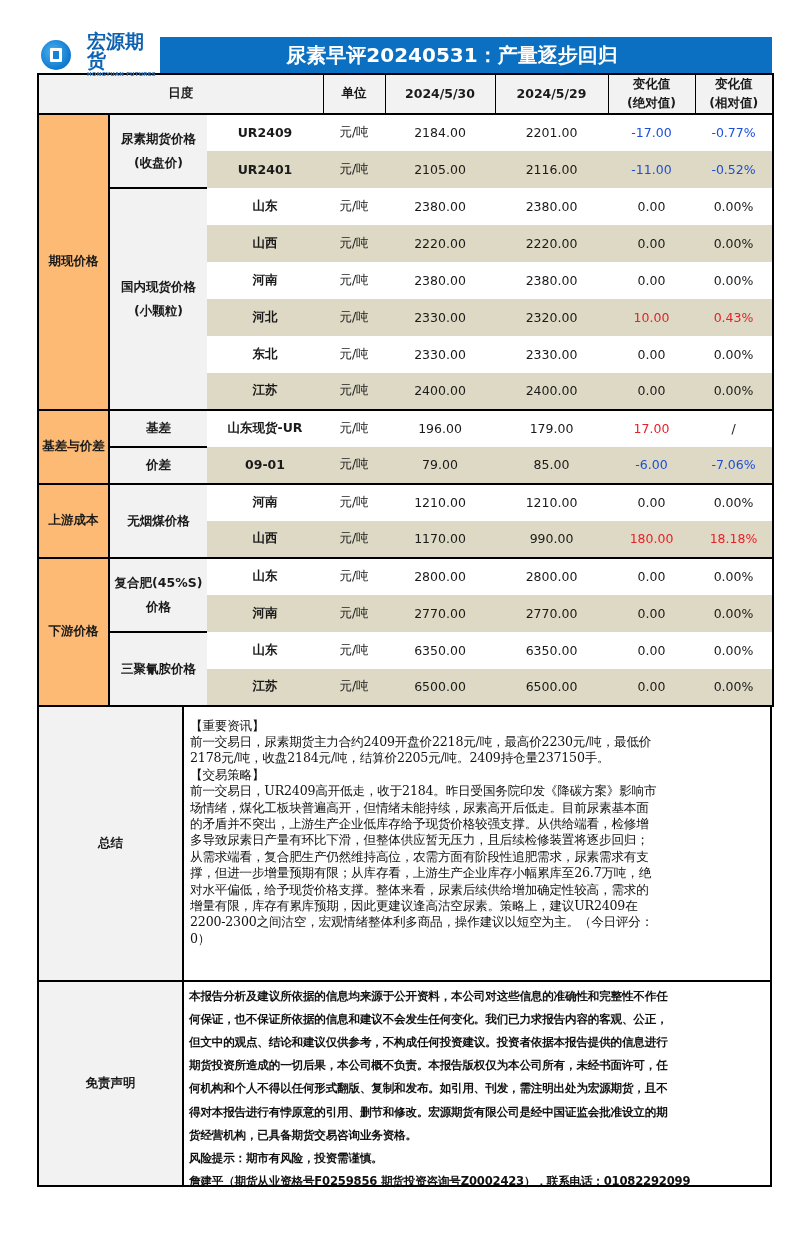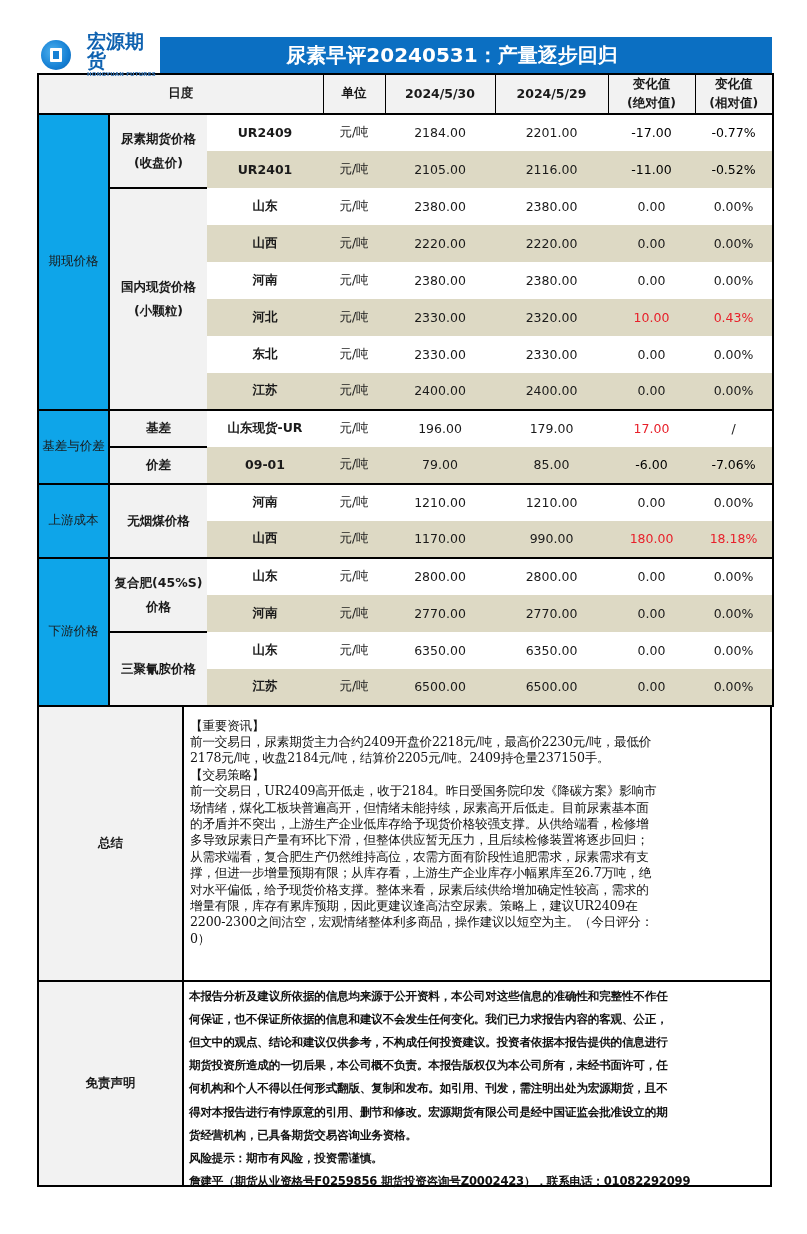--- a/index.html
+++ b/index.html
@@ -21,28 +21,28 @@
 
   
   table.grid { border-collapse: collapse; width: 735px; table-layout: fixed; }
   table.grid td { border: 0; text-align: center; vertical-align: middle; font-size: 12.5px; height: 37px; padding: 0; }
   .hdr td { background: #f2f2f2; font-weight: bold; font-size: 12.5px; height: 45px; border-top: 2px solid #000 !important; border-bottom: 2px solid #000 !important; }
   .hdr td.vline { border-left: 1px solid #000 !important; }
   .hdr td.first { border-left: 2px solid #000 !important; }
   .hdr td.last { border-right: 2px solid #000 !important; }
   .hdr .two { line-height: 1.5; }
 
-  td.cat { background: #0ea5e9; font-weight: normal; border-left: 2px solid #000 !important; border-right: 2px solid #000 !important; border-bottom: 2px solid #000 !important; }
+  td.cat { background: #fdba74; font-weight: bold; border-left: 2px solid #000 !important; border-right: 2px solid #000 !important; border-bottom: 2px solid #000 !important; }
   td.sub { background: #f2f2f2; font-weight: bold; border-right: 0; border-bottom: 2px solid #000 !important; line-height: 1.9; }
   tr.odd td.d { background: #ffffff; }
   tr.even td.d { background: #ddd9c4; }
   td.d.last { border-right: 2px solid #000 !important; }
   td.d.bold { font-weight: bold; }
   tr.blk-end td.d { border-bottom: 2px solid #000 !important; }
-  .neg { color: #000000; }
+  .neg { color: #1d4ed8; }
   .pos { color: #e8202a; }
 
   
   .textrow { display: flex; border-left: 2px solid #000; border-right: 2px solid #000; border-bottom: 2px solid #000; }
   .textrow .label { width: 145px; flex: none; background: #f2f2f2; border-right: 2px solid #000; display: flex; align-items: center; justify-content: center; font-weight: bold; font-size: 12.5px; }
   .textrow .body { flex: 1; background: #ffffff; }
   .summary { height: 275px; }
   .summary .body { padding: 11px 15px 0 6px; font-family: "DejaVu Serif", "Liberation Serif", serif; font-size: 12.6px; line-height: 16.4px; color: #111; letter-spacing: -0.2px; }
   .summary .body p { white-space: pre-wrap; }
   .disclaimer { height: 205px; }

